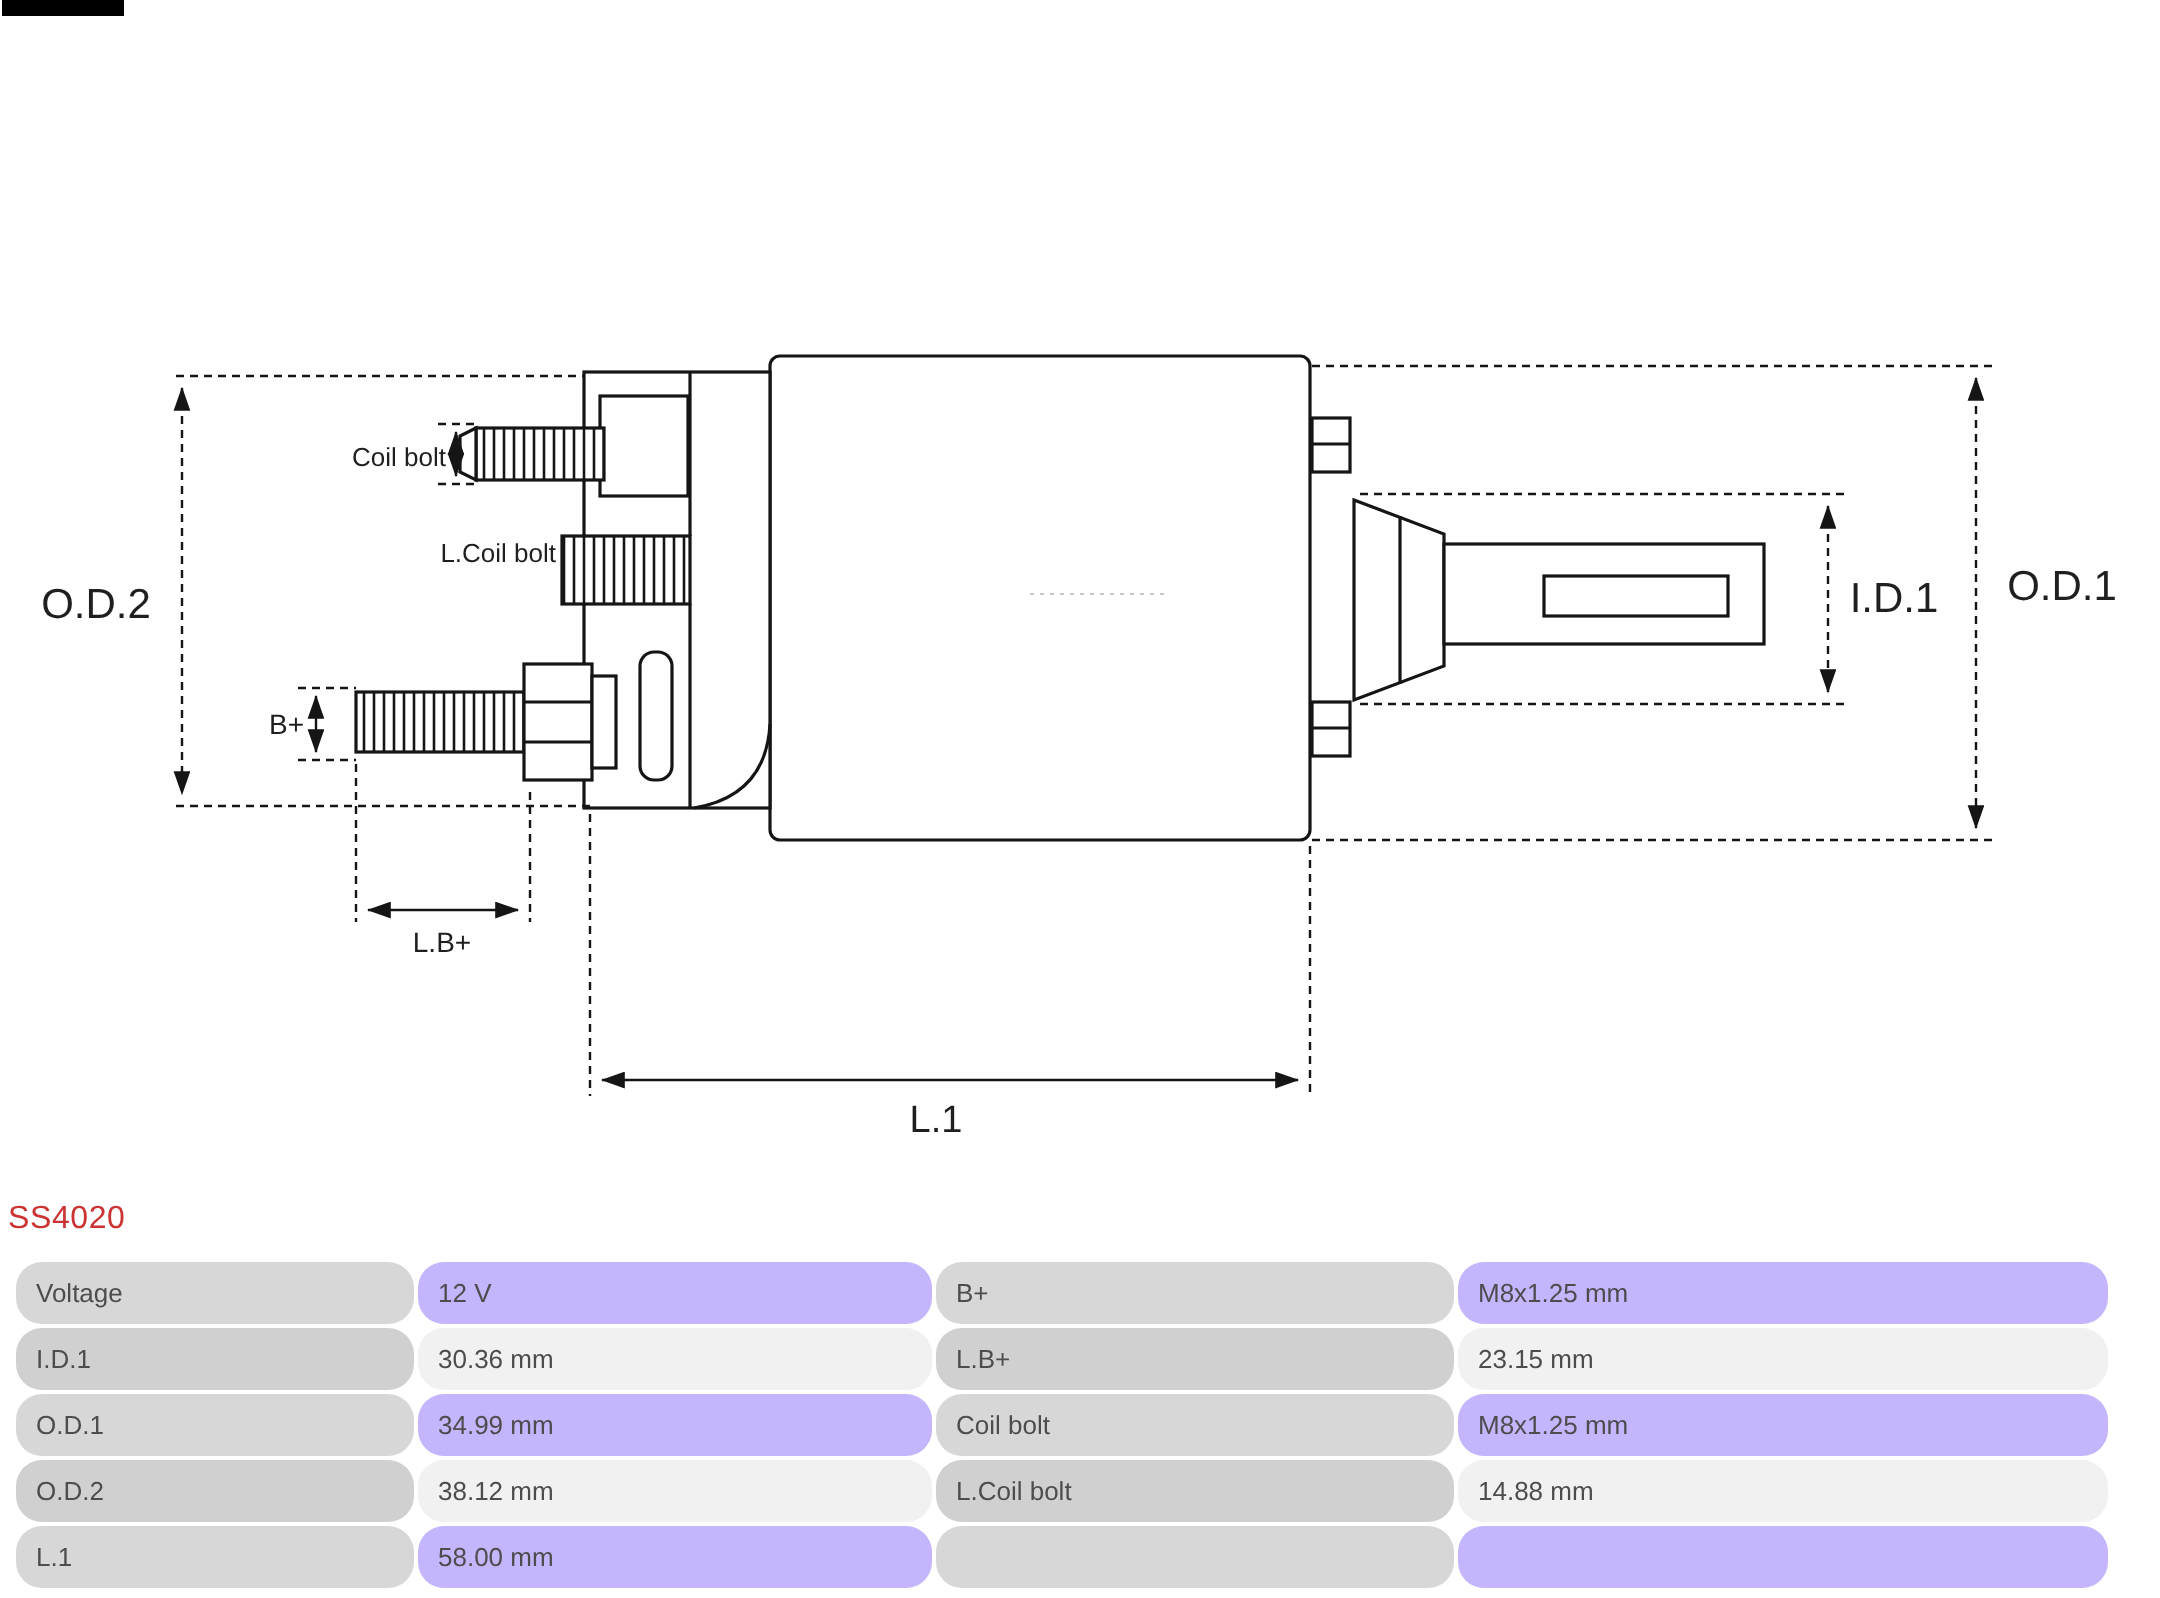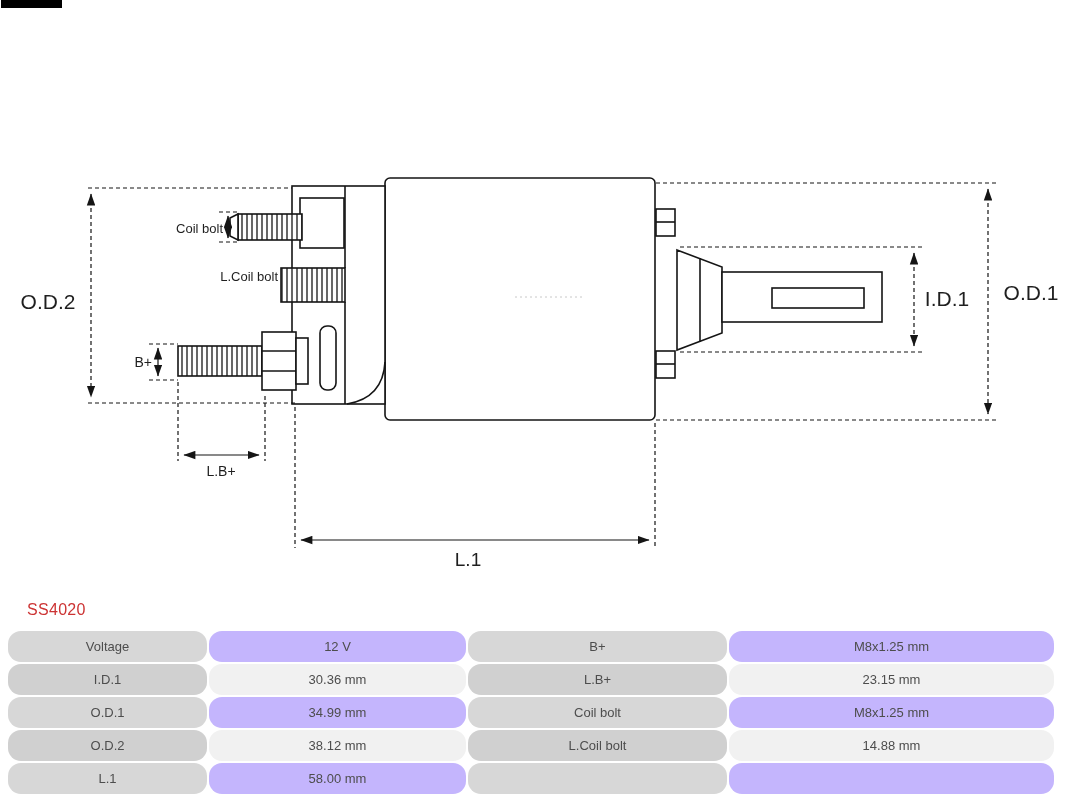--- a/index.html
+++ b/index.html
@@ -11,33 +11,33 @@
   .page { position: relative; width: 1080px; height: 799px; background: #fff; overflow: hidden; }
 
   .top-left-mark {
     position: absolute; left: 1px; top: 0;
     width: 61px; height: 8px; background: #000;
   }
 
   .diagram-svg { position: absolute; left: 0; top: 0; }
 
   .part-number {
-    position: absolute; left: 27px; top: 601px;
+    position: absolute; left: 4px; top: 601px;
     font-size: 16px; color: #cc3333; letter-spacing: 0.3px;
   }
 
   .spec-table {
     position: absolute; left: 6px; top: 629px;
     border-collapse: separate; border-spacing: 2px;
     table-layout: fixed;
   }
   .spec-table td {
     height: 31px;
     font-size: 13px; color: #4d4d4d;
-    text-align: center; padding: 0 10px;
+    text-align: left; padding: 0 10px;
     vertical-align: middle;
     overflow: hidden; white-space: nowrap; border-radius: 13px;
   }
   .spec-table td.lbl { background: #d7d7d7; }
   .spec-table td.val { background: #c4b5fd; }
   .spec-table tr:nth-child(even) td.lbl { background: #d0d0d0; }
   .spec-table tr:nth-child(even) td.val { background: #f1f1f1; }
   col.c1 { width: 199px; } col.c2 { width: 257px; }
   col.c3 { width: 259px; } col.c4 { width: 325px; }
 </style>

